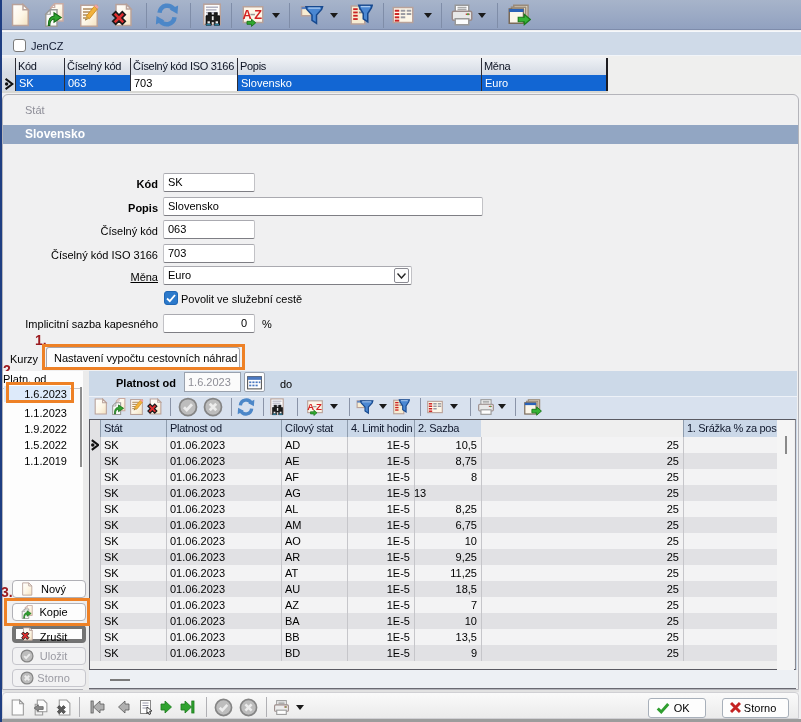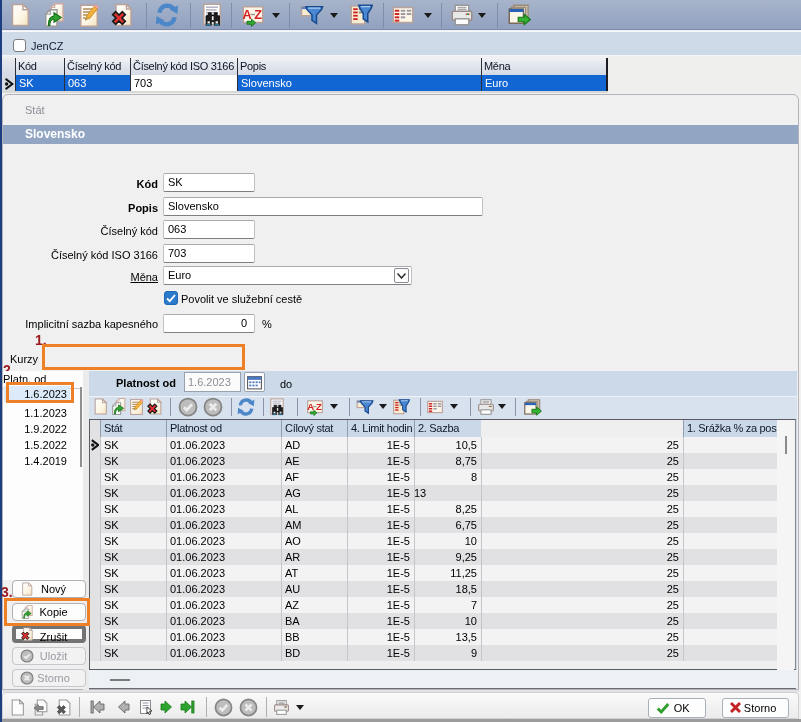--- a/index.html
+++ b/index.html
@@ -175,33 +175,34 @@
 <div class="a" style="left:164px;top:291px;width:14px;height:14px;background:#2b79cb;border:1px solid #1f66b4;border-radius:3px"></div>
 <svg class="a" style="left:166px;top:294px" width="10" height="9" viewBox="0 0 10 9">
       <path d="M1 4.5 L3.8 7.2 L9 1" fill="none" stroke="#fff" stroke-width="1.8"></path>
     </svg>
 <div class="lbl" style="left:181px;top:292px">Povolit ve služební cestě</div>
 <div class="lbl" style="left:0;width:158px;text-align:right;top:317px;">Implicitní sazba kapesného</div>
 <div class="inp" style="left:163px;top:314px;width:92px;height:19px;text-align:right;padding-right:7px">0</div>
 <div class="lbl" style="left:262px;top:317px">%</div>
 <div class="a" style="left:35px;top:332px;color:#9b1b20;font-weight:bold;font-size:14px">1.</div>
 <div class="lbl" style="left:10px;top:352px">Kurzy</div>
+<div class="a" style="left:46px;top:347px;width:194px;height:23px;background:#fdfdfd;border:1px solid #a6a6ae;border-bottom:none;border-radius:3px 3px 0 0;line-height:21px;padding-left:7px">Nastavení vypočtu cestovních náhrad</div>
 <div class="a" style="left:42px;top:344px;width:203px;height:26px;border:3px solid #ee8126"></div>
 <div class="a" style="left:3px;top:362px;color:#9b1b20;font-weight:bold;font-size:14px">2,</div>
 <div class="a" style="left:3px;top:371px;width:80px;height:209px;background:#fdfdfd"></div>
 <div class="a" style="left:3px;top:373px;width:77px;height:15px;font-weight:normal;">Platn. od</div>
 <div class="a" style="left:3px;top:388px;width:77px;height:1px;background:#c8c8cc"></div>
 <div class="a" style="left:10px;top:387px;width:50px;height:2px;background:#50505a"></div>
 <div class="a" style="left:83px;top:371px;width:6px;height:319px;background:#ebebeb"></div>
 <div class="a" style="left:80px;top:387px;width:2px;height:80px;background:#8f8f8f"></div>
 <div class="a" style="left:4px;top:386px;width:66px;height:16px;background:#ddeafa;text-align:right;line-height:16px;padding-right:3px">1.6.2023</div>
 <div class="a" style="left:4px;top:405px;width:66px;height:16px;text-align:right;line-height:16px;padding-right:3px">1.1.2023</div>
 <div class="a" style="left:4px;top:421px;width:66px;height:16px;text-align:right;line-height:16px;padding-right:3px">1.9.2022</div>
 <div class="a" style="left:4px;top:437px;width:66px;height:16px;text-align:right;line-height:16px;padding-right:3px">1.5.2022</div>
-<div class="a" style="left:4px;top:453px;width:66px;height:16px;text-align:right;line-height:16px;padding-right:3px">1.4.2019</div>
+<div class="a" style="left:4px;top:453px;width:66px;height:16px;text-align:right;line-height:16px;padding-right:3px">1.1.2019</div>
 <div class="a" style="left:6px;top:382px;width:68px;height:21px;border:3px solid #ee8126"></div>
 <div class="a" style="left:89px;top:371px;width:708px;height:317px;background:#ccd9e8"></div>
 <div class="a" style="left:116px;top:377px;font-weight:bold;position:absolute">Platnost od</div>
 <div class="a" style="left:184px;top:372px;width:57px;height:20px;background:#fbfbfb;border:1px solid #9aa2ae;color:#8e8e96;line-height:18px;padding-left:3px">1.6.2023</div>
 <div class="a" style="left:244px;top:372px;width:21px;height:20px;background:#fdfdfd;border:1px solid #9aa2ae;border-radius:2px"></div>
 <svg class="a" style="left:246px;top:374px" width="17" height="17" viewBox="0 0 16 16">
 <rect x="1.5" y="2.5" width="13" height="11.5" fill="#fff" stroke="#555"></rect>
 <rect x="1.5" y="2.5" width="13" height="3" fill="#4a78c0"></rect>
 <g fill="#4a78c0">
         <rect x="3" y="7" width="2" height="1.6"></rect>

